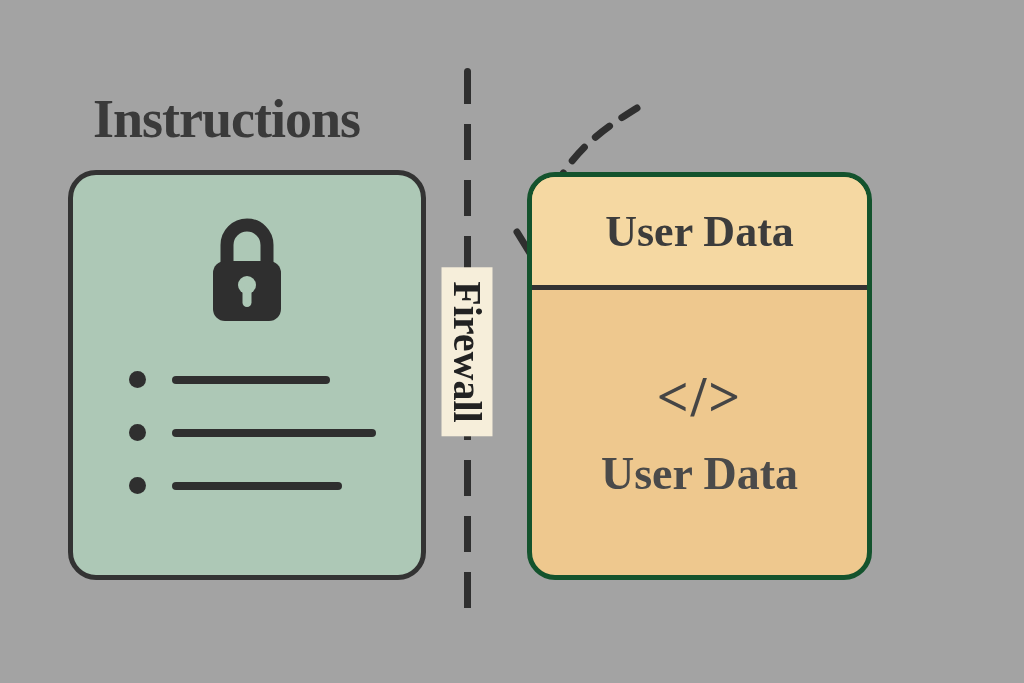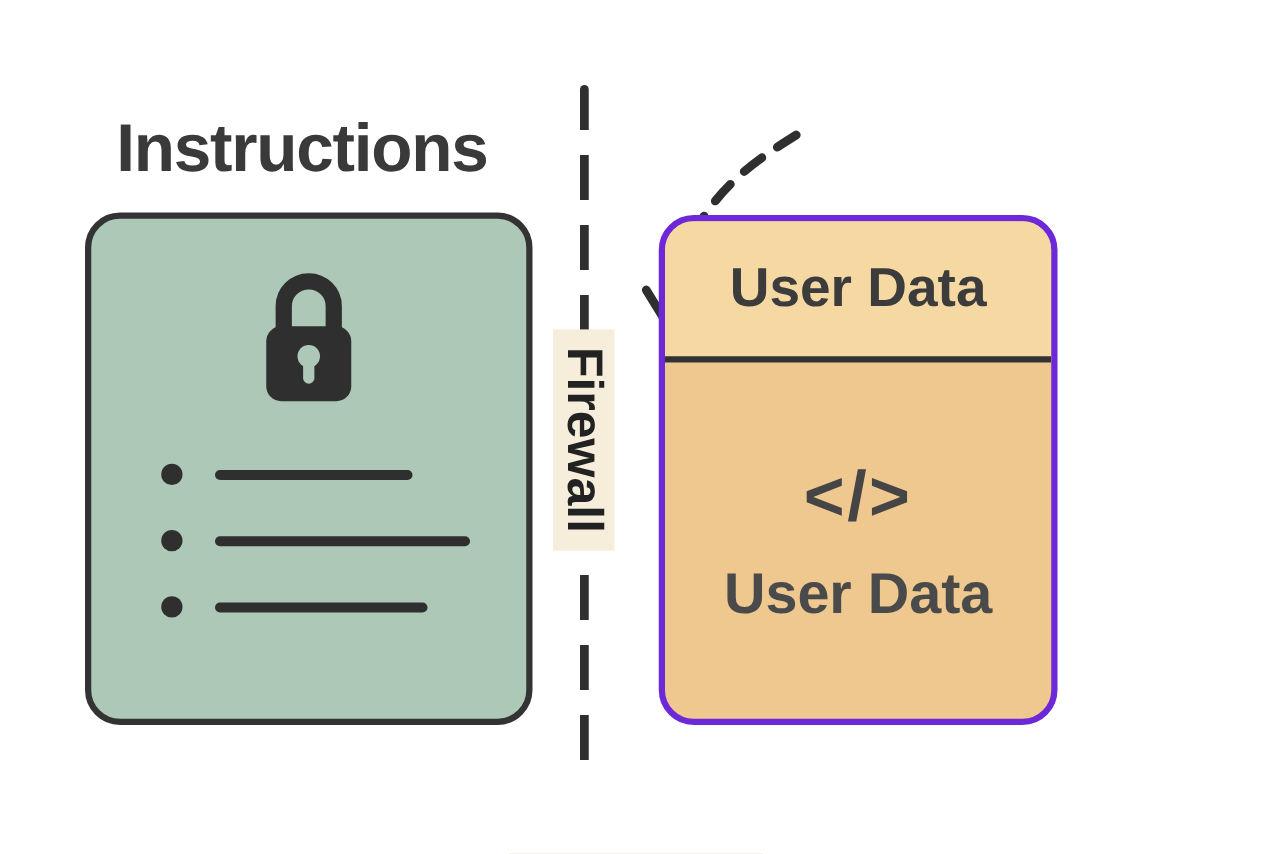--- a/index.html
+++ b/index.html
@@ -6,22 +6,23 @@
     margin: 0;
     padding: 0;
     background: #e8e0cf;
     font-family: "Liberation Sans", sans-serif;
   }
   .canvas {
     position: relative;
     width: 1024px;
     height: 683px;
     margin: 0 auto;
-    background: #ffffff;
+    background: #a3a3a3;
     overflow: hidden;
+    font-family: Liberation Serif, serif;
   }
 
   
   .instructions-title {
     position: absolute;
     left: 93px;
     top: 88px;
     font-size: 54px;
     font-weight: 700;
     color: #3a3a3a;
@@ -116,23 +117,23 @@
     position: absolute;
     left: 495px;
     top: 98px;
     width: 170px;
     height: 175px;
   }
   .user-card {
     position: absolute;
     left: 527px;
     top: 172px;
-    width: 319px;
+    width: 345px;
     height: 408px;
-    border: 5px solid #6d28d9;
+    border: 5px solid #14532d;
     border-radius: 28px;
     box-sizing: border-box;
     background: #eec88e;
     overflow: hidden;
     text-align: center;
   }
   .user-card-header {
     height: 113px;
     background: #f5d8a2;
     border-bottom: 5px solid #333333;

